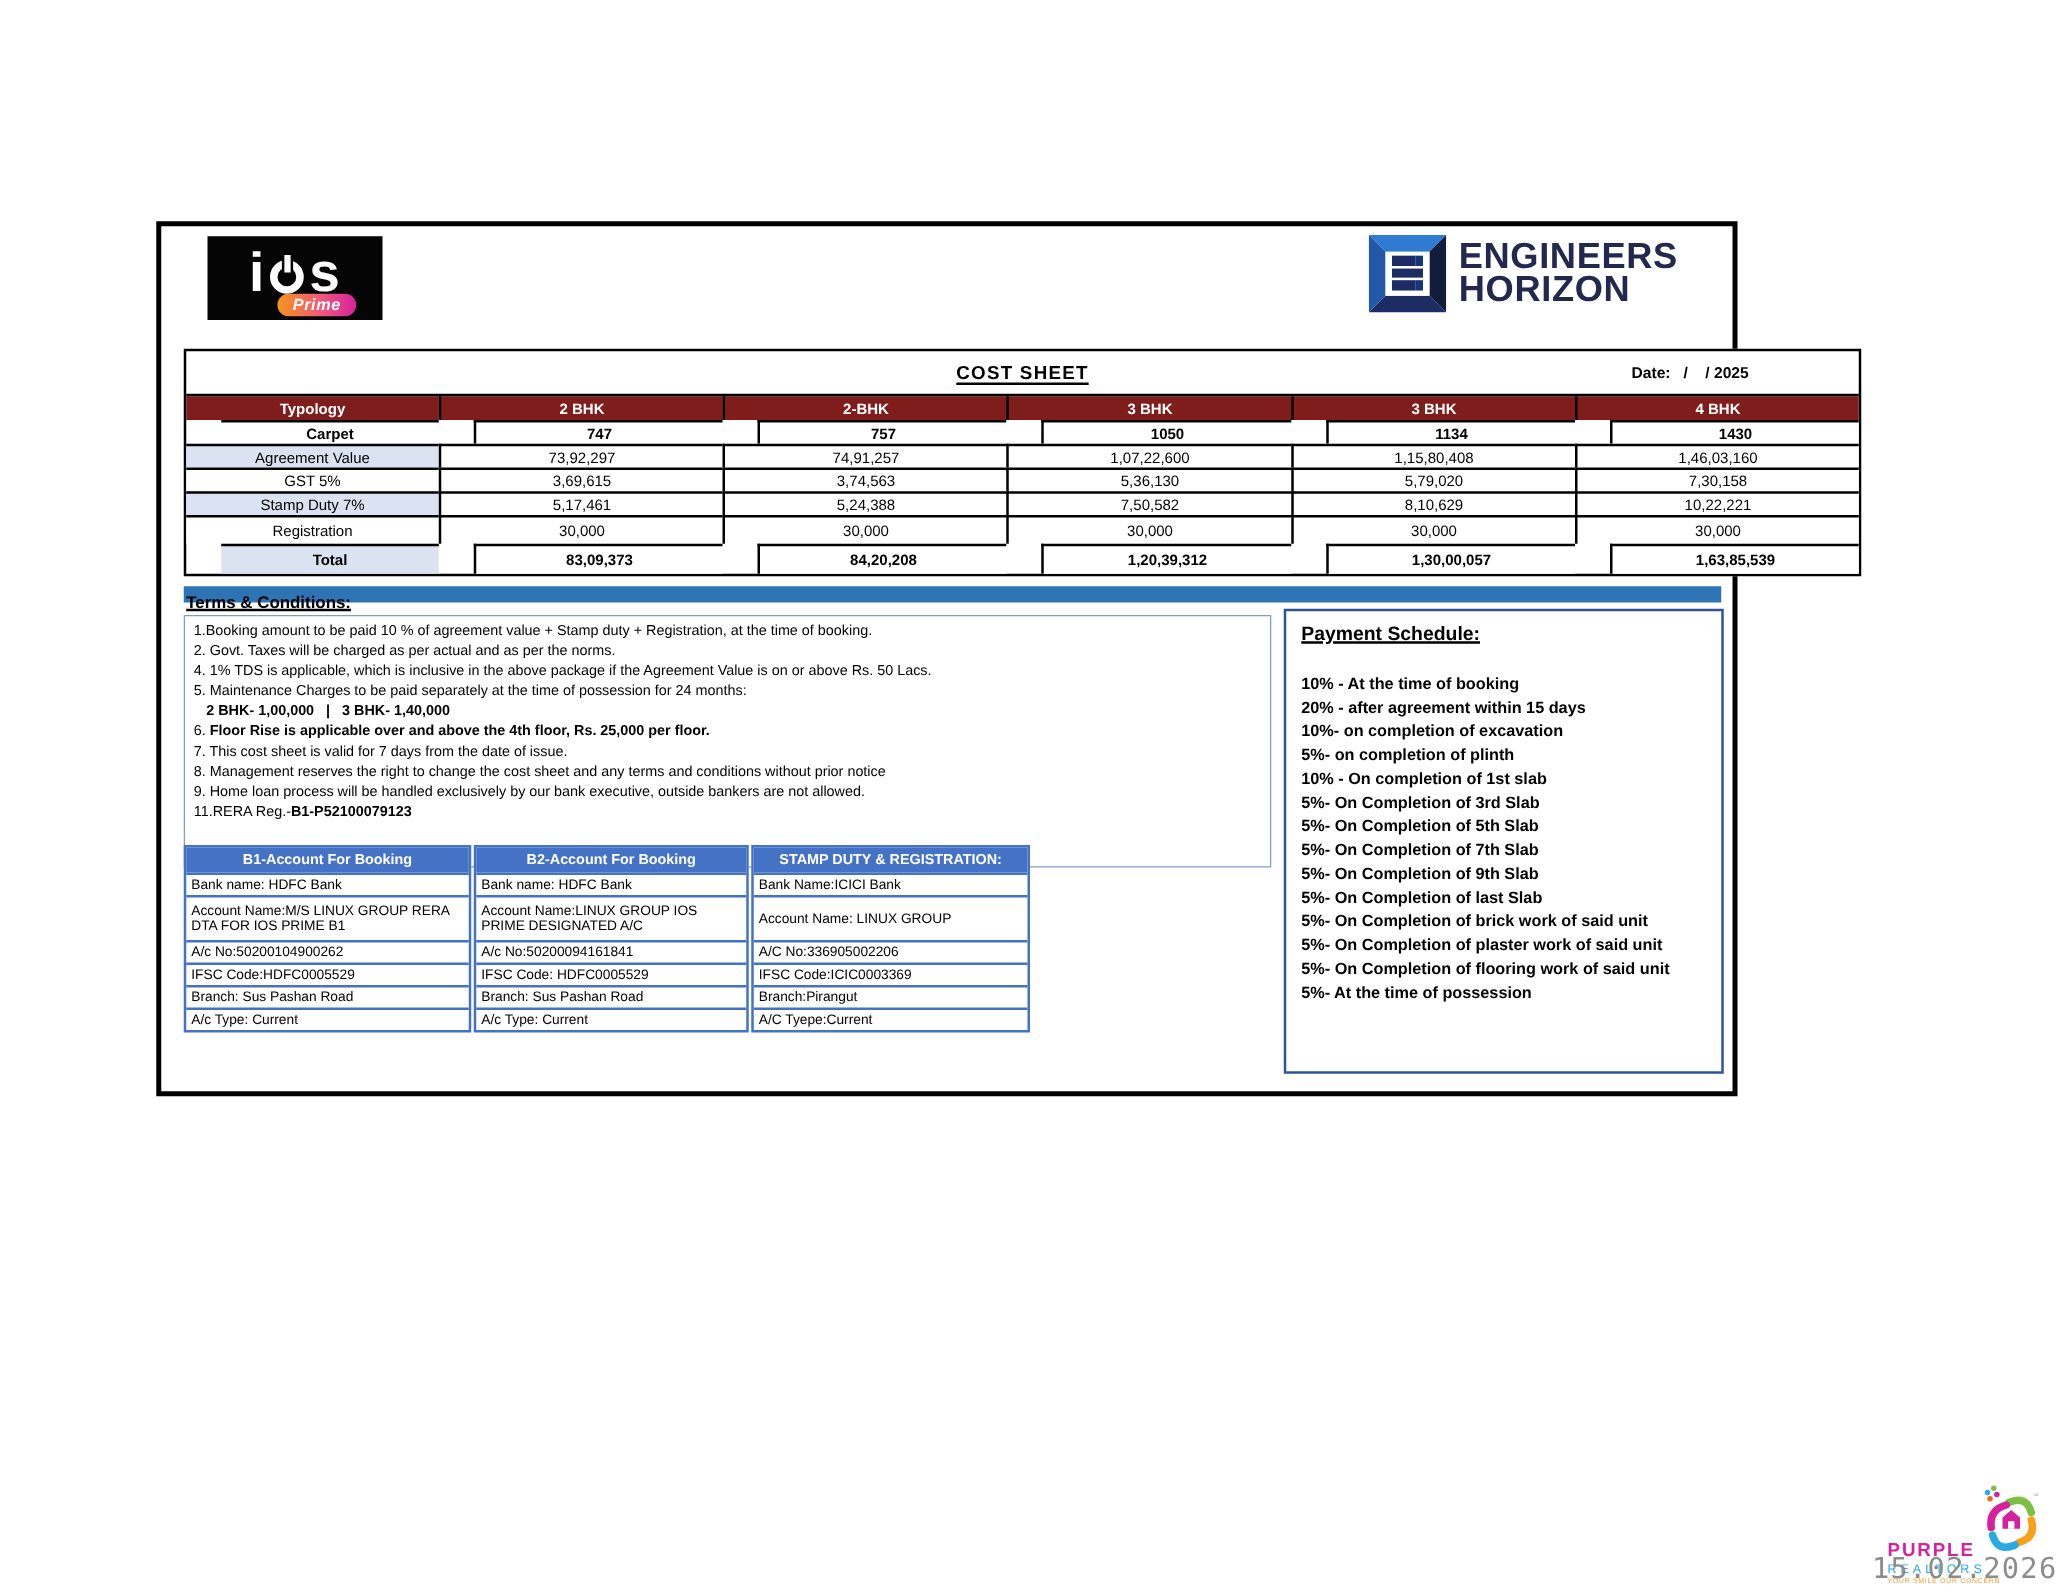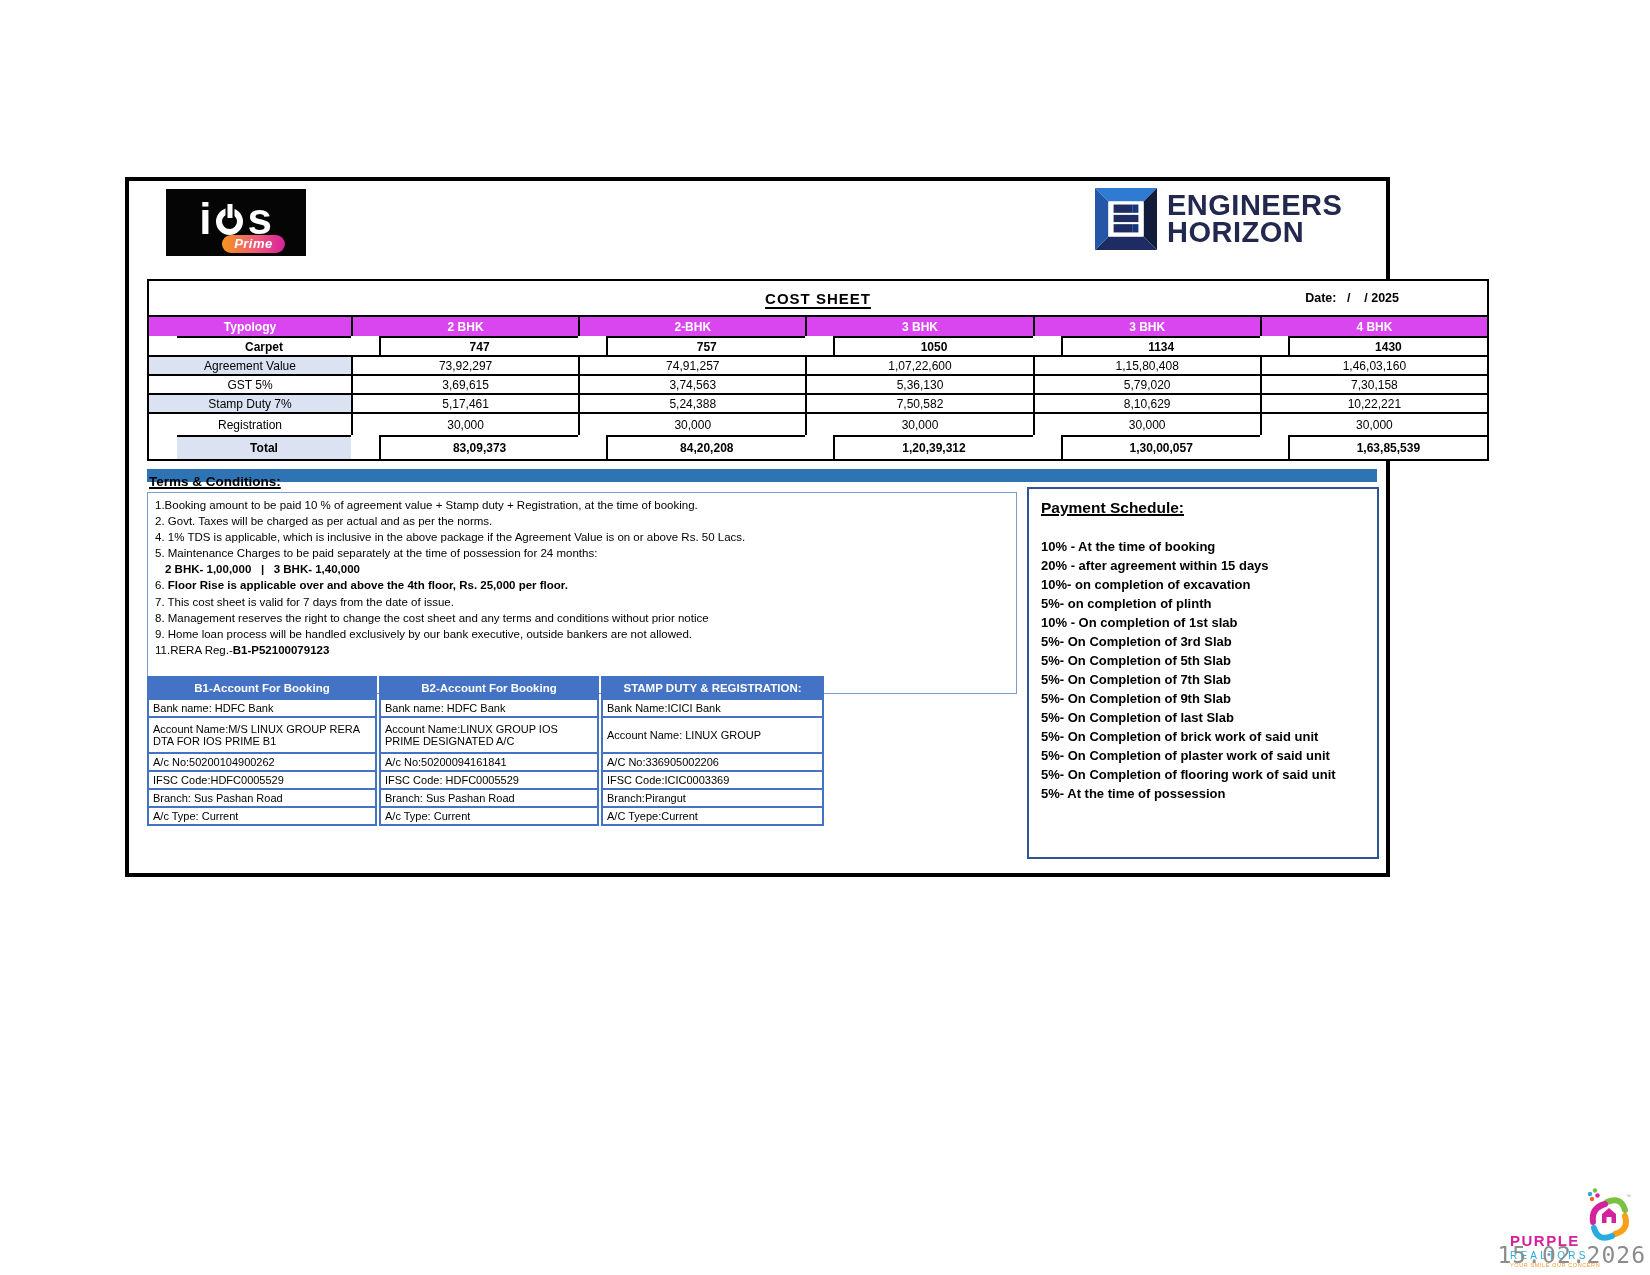--- a/index.html
+++ b/index.html
@@ -43,21 +43,21 @@
   .date-label { position:absolute; right:88px; top:50%; transform:translateY(-50%);
     font-weight:bold; font-size:12.5px; white-space:pre; }
   .cost-grid { display:grid; grid-template-columns:202px repeat(5,1fr); }
   .cost-grid > div {
     border-left:2px solid #000; border-top:2px solid #000;
     display:flex; align-items:center; justify-content:center;
     font-size:12px; height:19px; background:#fff;
   }
   .cost-grid > div:nth-child(6n+1) { border-left:none; }
   .cost-grid > div:nth-child(-n+6) { border-top:none; }
-  .cost-grid > .hdr { background:#d946ef; color:#fff; font-weight:bold; height:19px; }
+  .cost-grid > .hdr { background:#7f1d1d; color:#fff; font-weight:bold; height:19px; }
   .cost-grid > .shade { background:#dbe2f1; }
   .cost-grid > .bold { font-weight:bold;margin-left:28px; }
   .cost-grid > .h23 { height:23px; }
   .cost-grid > .h24 { height:24px; }
   
   .divider-bar { position:absolute; left:18px; top:288px; width:1230px; height:13px; background:#2e74b5; }
   
   .terms-heading { position:absolute; left:20px; top:293px; font-weight:bold; font-size:13.5px;
     text-decoration:underline; text-decoration-thickness:1.5px; }
   .terms-box { position:absolute; left:18px; top:311px; width:870px; height:202px;

